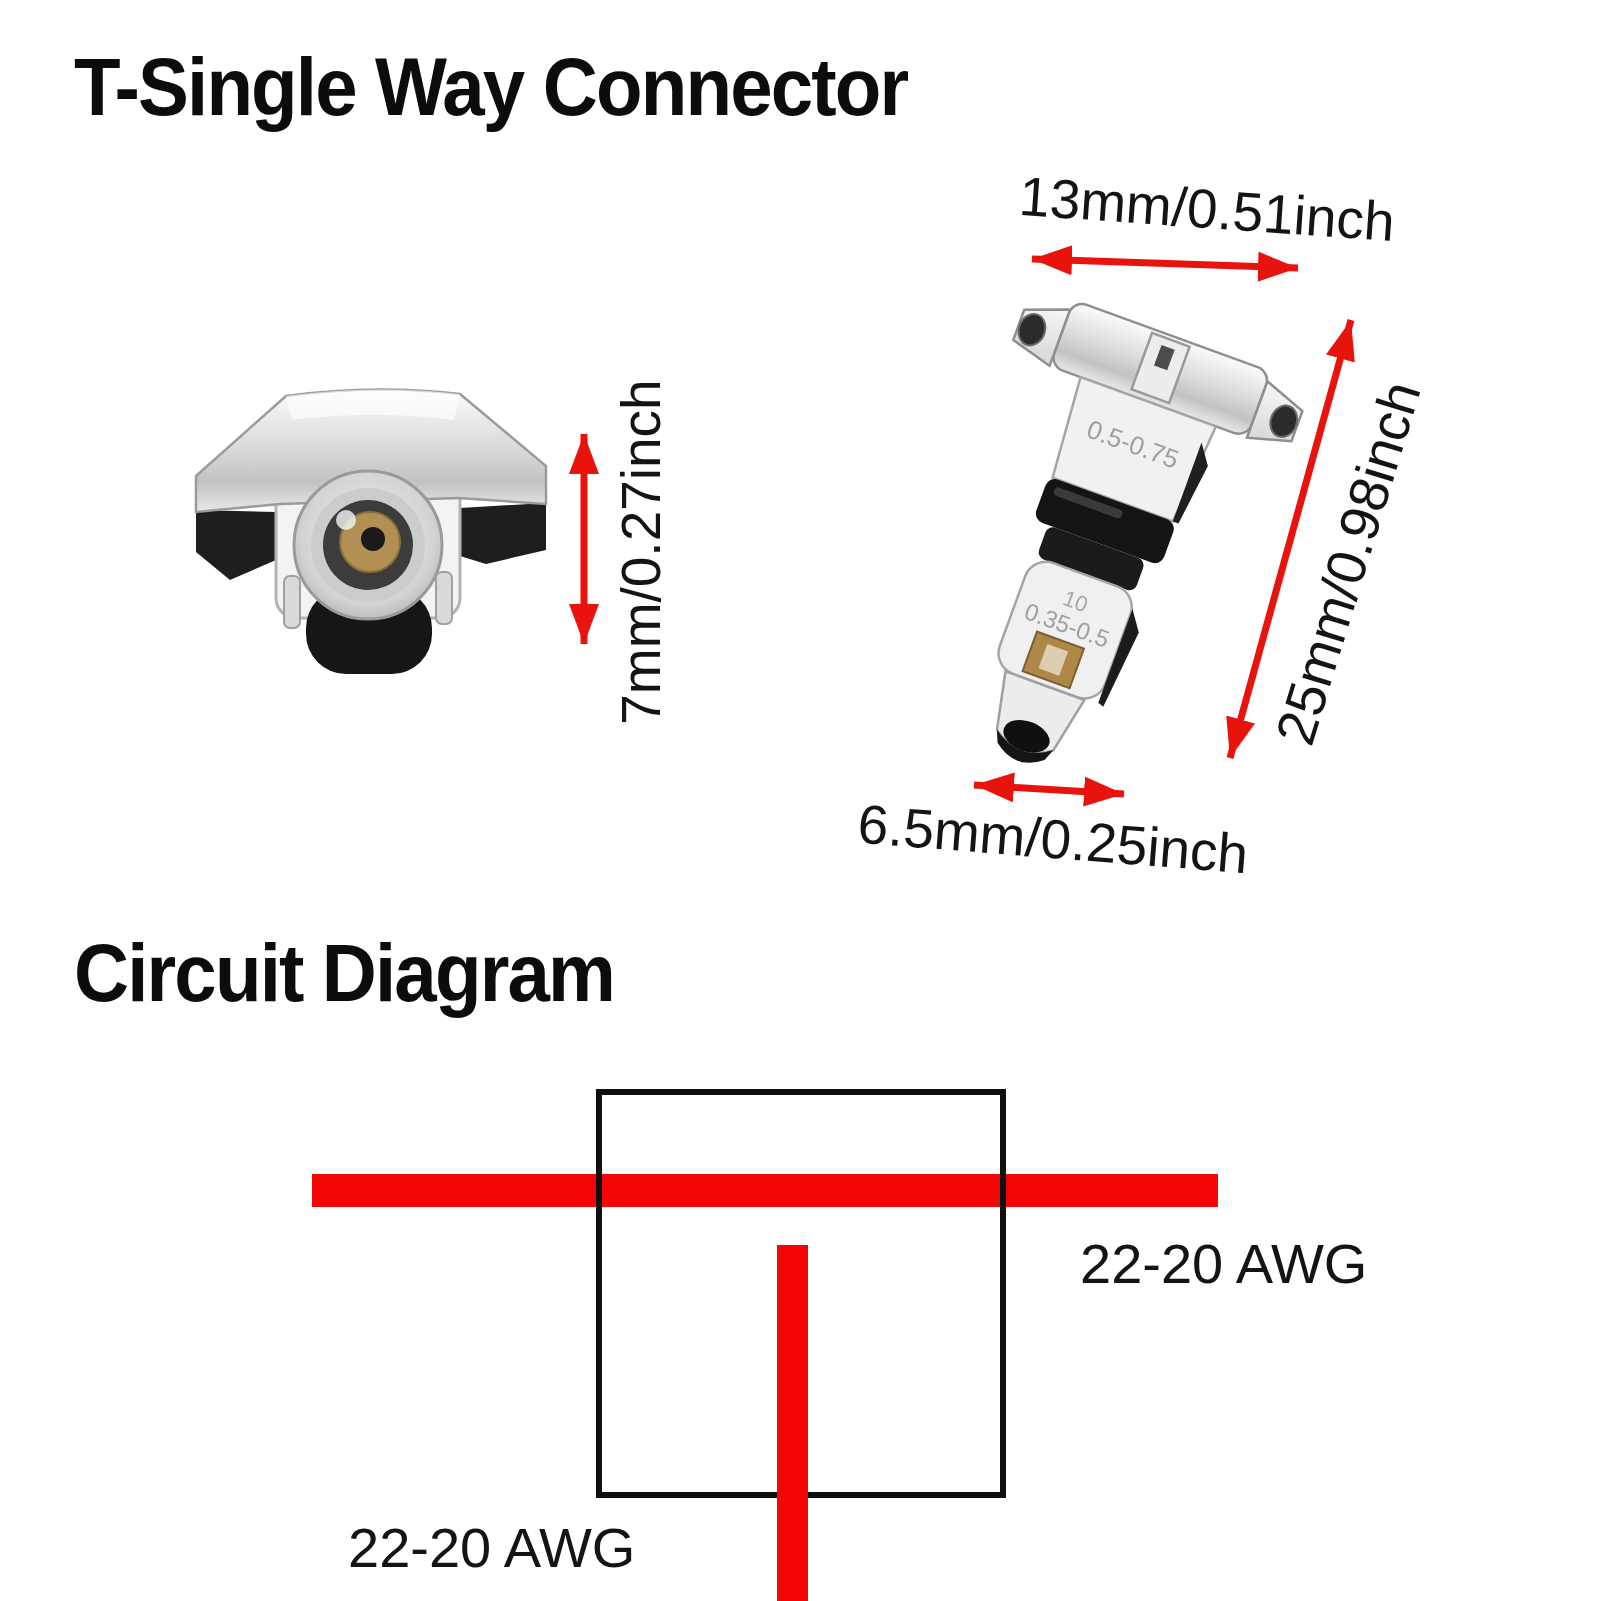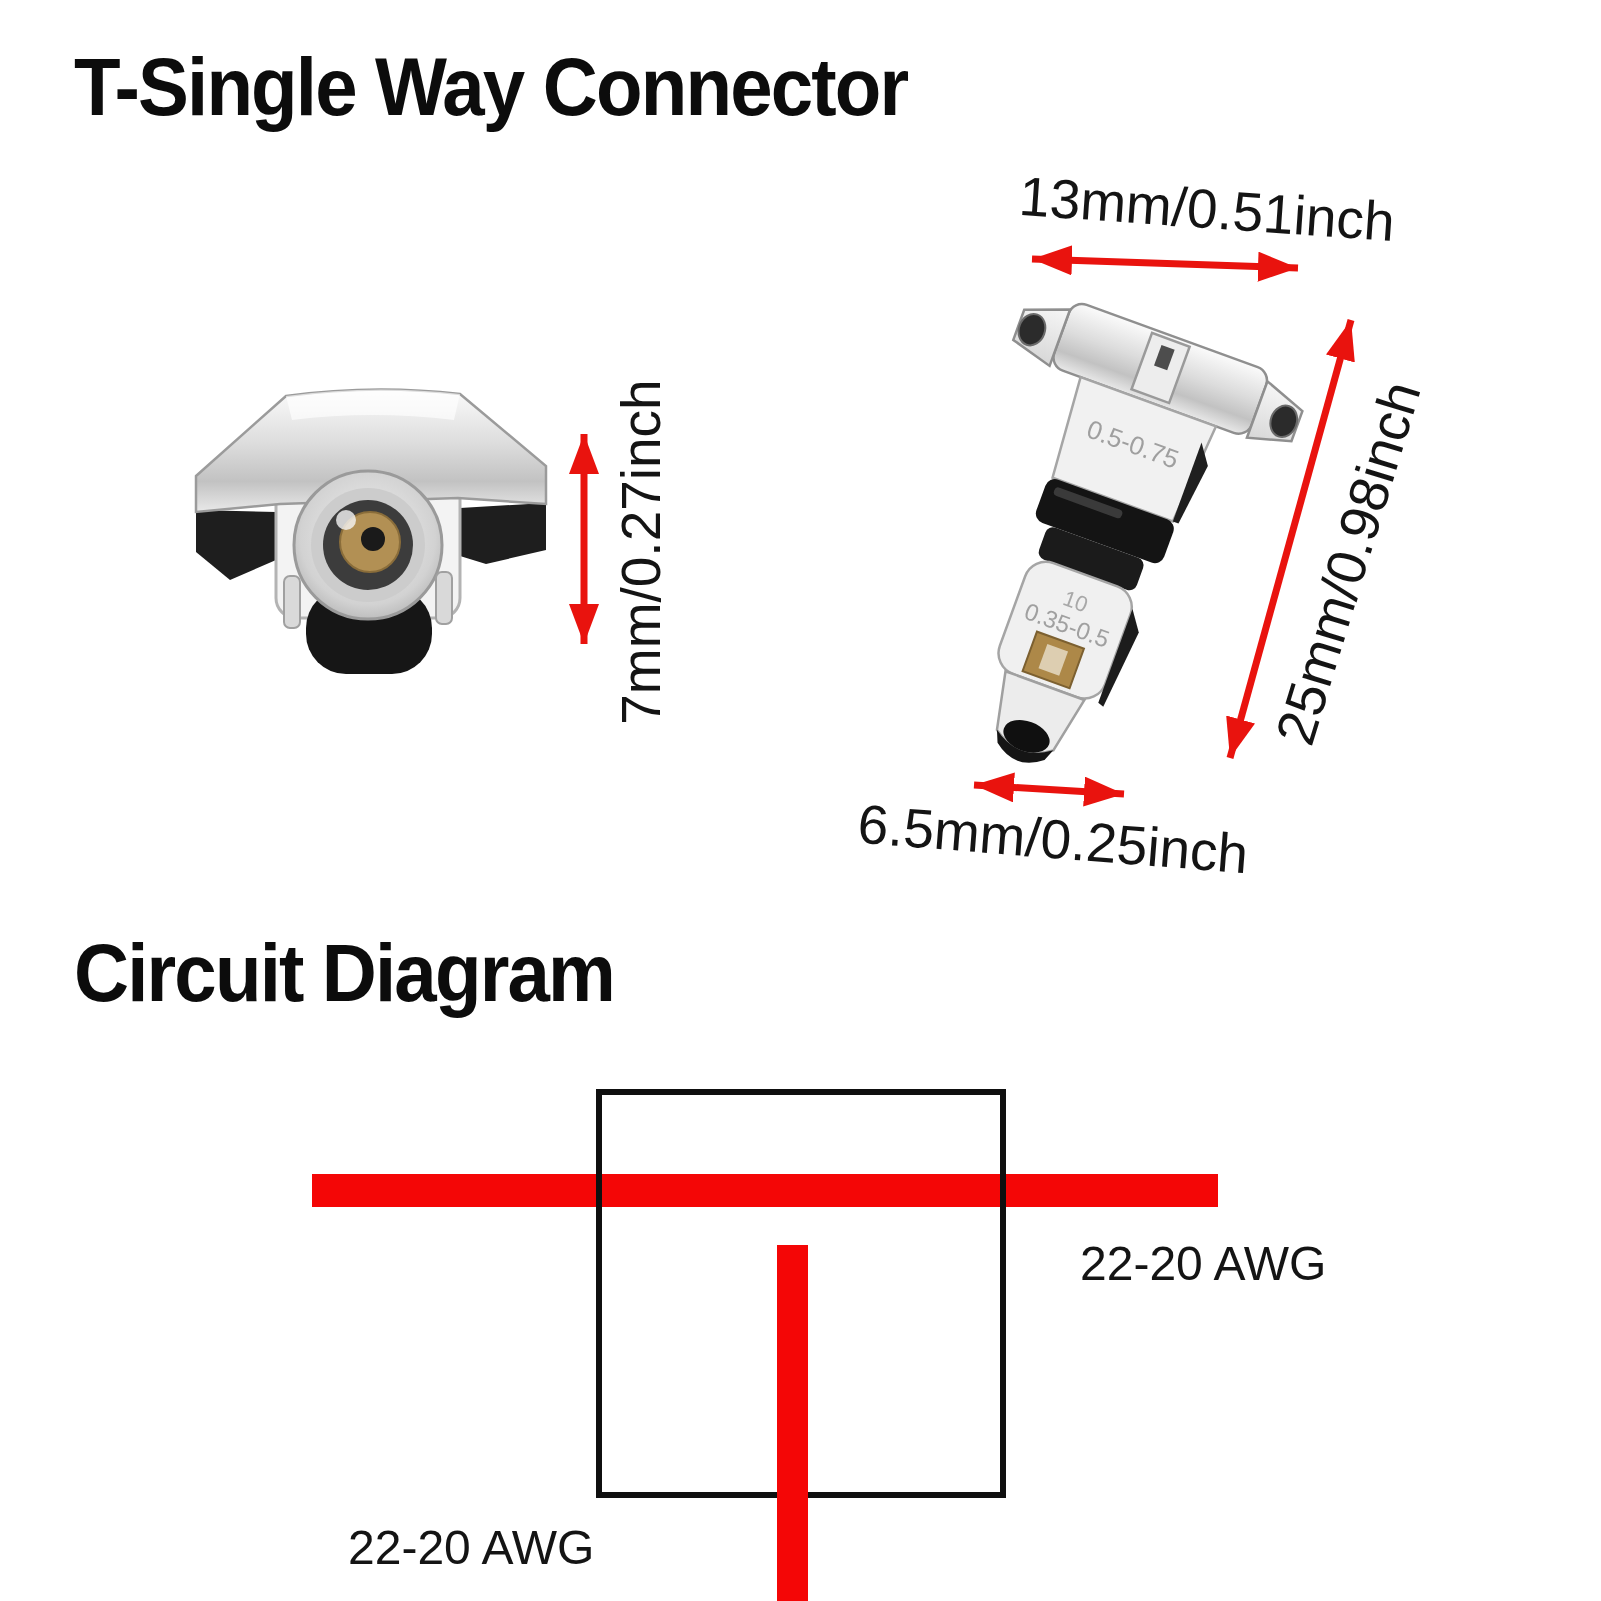--- a/index.html
+++ b/index.html
@@ -10,21 +10,21 @@
   .abs{position:absolute;}
   .heading{
     font-size:82px;font-weight:bold;color:#0c0c0c;letter-spacing:-2px;
     transform:scaleX(0.93);transform-origin:left top;white-space:nowrap;
   }
   .dim-label{
     font-size:55px;color:#141414;white-space:nowrap;text-align:center;
     line-height:58px;
   }
   .awg-label{
-    font-size:48px;color:#141414;white-space:nowrap;line-height:60px;
+    font-size:56px;color:#141414;white-space:nowrap;line-height:60px;
   }
   .rot4{transform:rotate(4deg);}
   .rot45{transform:rotate(4.5deg);}
   .rot-90{transform:rotate(-90deg);}
   .rot-73{transform:rotate(-73deg);}
   svg text{font-family:"Liberation Sans", sans-serif;}
 </style>
 </head>
 <body>
 

